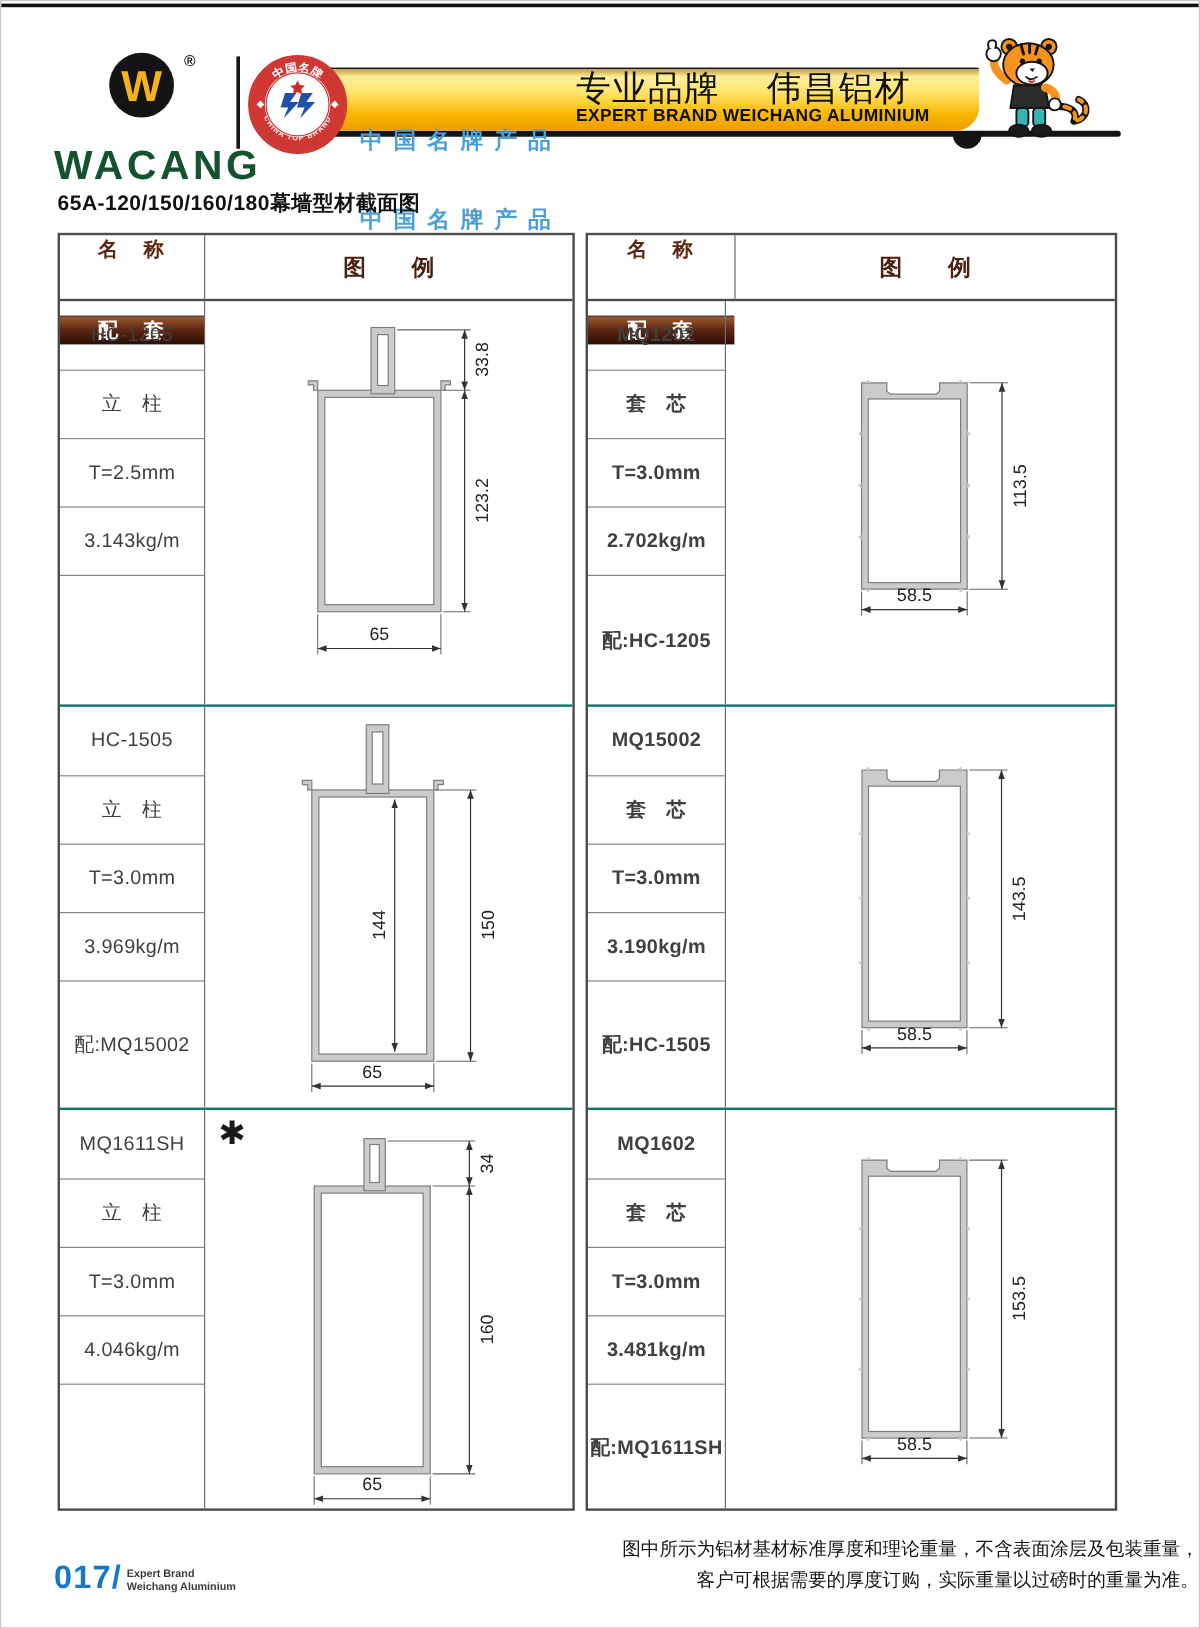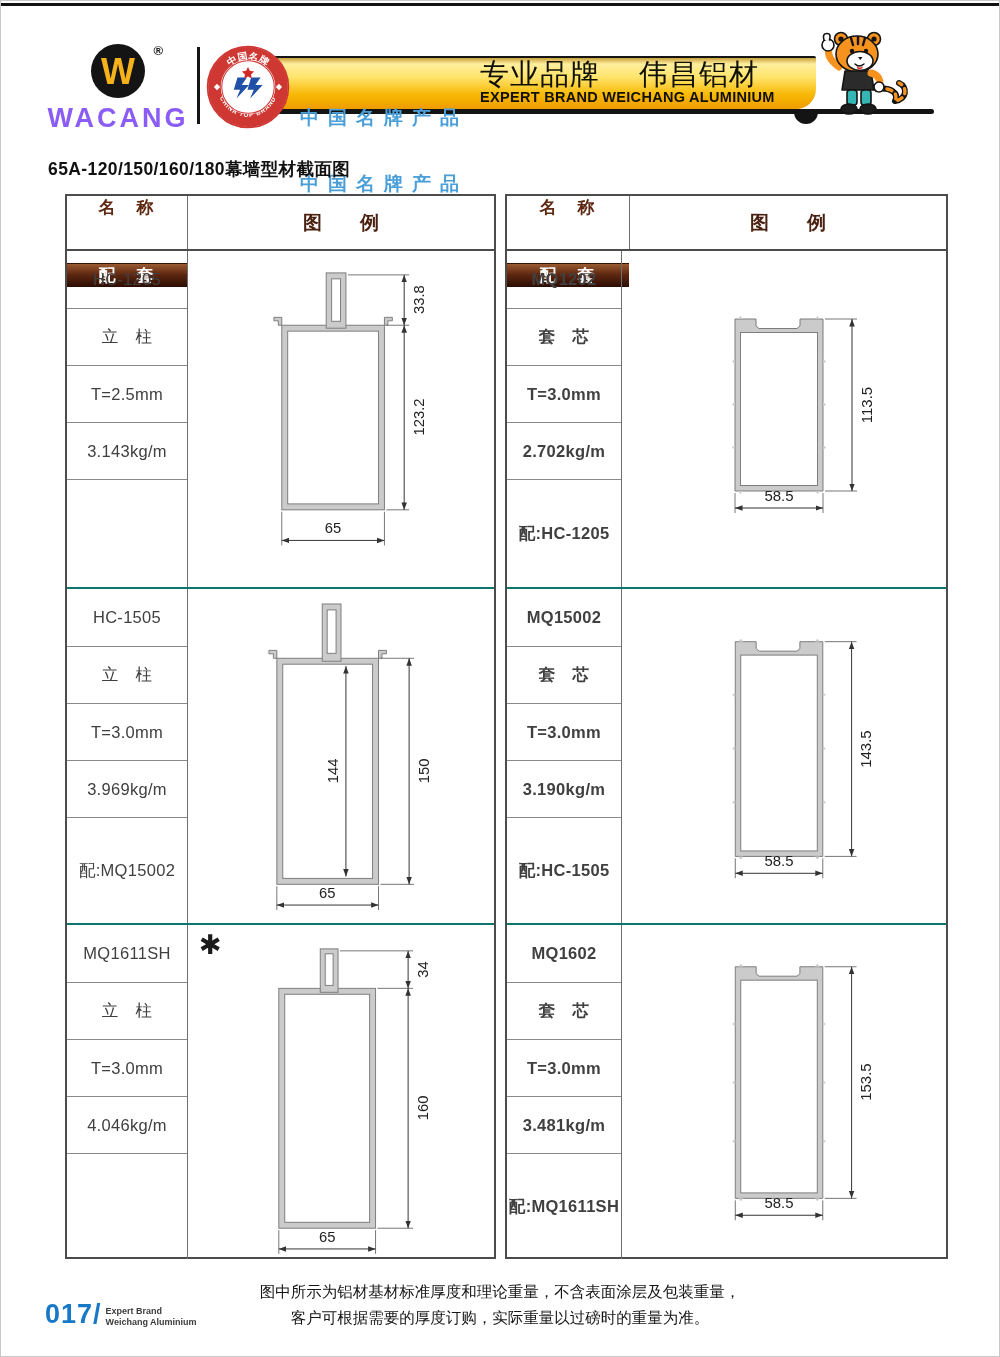--- a/index.html
+++ b/index.html
@@ -6,41 +6,41 @@
   body { background:#e8e8e8; font-family:"Liberation Sans", sans-serif; }
   .page { position:relative; width:1000px; height:1357px; background:#fff;
           margin:0 auto; border:1px solid #c9c9c9; overflow:hidden; }
   .top-rule { position:absolute; top:2px; left:0; width:100%; height:3px; background:#121212; }
 
   
   .hdr { position:absolute; top:0; left:0; right:0; height:150px; }
   .logo-block { position:absolute; left:44px; top:42px; width:146px; text-align:center; }
   .logo-mark { position:relative; width:56px; height:56px; margin:0 auto; }
   .logo-reg { position:absolute; right:28px; top:0; font-size:13px; font-weight:bold; color:#141414; }
-  .logo-text { margin-top:4px; font-size:27px; font-weight:bold; letter-spacing:3px; color:#8b5cf6; }
+  .logo-text { margin-top:20px; font-size:34px; font-weight:bold; letter-spacing:3px; color:#14532d; }
   .hdr-divider { position:absolute; left:196px; top:46px; width:3px; height:77px; background:#161616; }
   .banner-baseline { position:absolute; left:247px; top:108px; width:686px; height:5px; background:#141414; border-radius:0 3px 3px 0; }
   .banner-notch { position:absolute; left:793px; top:110px; width:24px; height:13px; background:#141414; border-radius:0 0 12px 12px; }
   .banner { position:absolute; left:247px; top:55px; width:568px; height:53px;
             background:linear-gradient(180deg,#c9a23d 0%, #ffef9e 12%, #ffe36b 38%, #f8b804 72%, #ee9c00 100%);
             border-top:2.5px solid #141414; border-radius:0 2px 20px 0; }
   .banner-cn { position:absolute; left:52px; top:5px; color:#4a9fd8; font-weight:bold;
                font-size:19px; letter-spacing:9px; line-height:22px; white-space:pre; }
   .banner-main { position:absolute; left:232px; top:0; color:#101000; white-space:nowrap; }
   .bm-title { font-size:29px; font-weight:normal; letter-spacing:1px; line-height:33px; }
   .bm-sub { font-size:14.5px; font-weight:bold; letter-spacing:0.3px; margin-top:-2px; }
   .badge { position:absolute; left:205px; top:44px; width:84px; height:84px; }
   .tiger { position:absolute; left:810px; top:26px; width:100px; height:94px; }
 
   
   .page-title { position:absolute; top:156px; left:47px; font-size:17.5px; font-weight:bold;
                 color:#111; letter-spacing:0.4px; }
 
   
-  .tables { position:absolute; top:193px; left:64px; width:906px; height:1065px; }
+  .tables { position:absolute; top:193px; left:47px; width:906px; height:1065px; }
   .ptable { position:absolute; top:0; bottom:0; border:2px solid #4c4c4c; background:#fff; }
   .tbl-left  { left:0;     width:431px; }
   .tbl-right { left:440px; width:443px; }
   .thead { display:flex; height:55px; border-bottom:2px solid #4c4c4c; }
   .th-left { display:flex; flex-direction:column; border-right:1px solid #6e6e6e; }
   .tbl-left  .th-left { width:121px; } .tbl-right .th-left { width:123px; }
   .th-name { height:27px; display:flex; align-items:center; justify-content:center;
              color:#5f2812; font-weight:bold; font-size:17px; letter-spacing:2px; }
   .th-pair { flex:1; display:flex; align-items:center; justify-content:center; color:#fff;
              font-weight:bold; font-size:17px; letter-spacing:2px;
@@ -57,21 +57,21 @@
   .ncell:nth-child(1) { height:58px; }
   .ncell:nth-child(2), .ncell:nth-child(3), .ncell:nth-child(4) { height:57px; }
   .ncell:nth-child(5) { flex:1; border-bottom:none; }
   .dcol { flex:1; position:relative; }
   svg.dgm { display:block; width:100%; height:100%; }
   .asterisk { position:absolute; top:4px; left:11px; font-size:27px; font-weight:bold;
               color:#1a1a1a; font-family:"DejaVu Sans", sans-serif; }
   .dim-txt { font-size:15px; fill:#222; font-family:"Liberation Sans", sans-serif; }
 
   
-  .foot-note { position:absolute; top:1278px; left:0; width:100%; text-align:center;
+  .foot-note { position:absolute; top:1278px; left:0; width:100%; text-align:right;
                font-size:15.5px; color:#141414; line-height:26px; }
   .page-num { position:absolute; top:1300px; left:44px; display:flex; align-items:center; }
   .pn-number { font-size:27px; font-weight:bold; color:#1878c8; line-height:26px; letter-spacing:1px; }
   .pn-label { margin-left:4px; margin-top:5px; font-size:9px; color:#3c3c3c; line-height:10.5px; font-weight:bold; }
 </style>
 </head>
 <body>
 
 <svg width="0" height="0" style="position:absolute" aria-hidden="true">
   <defs>

